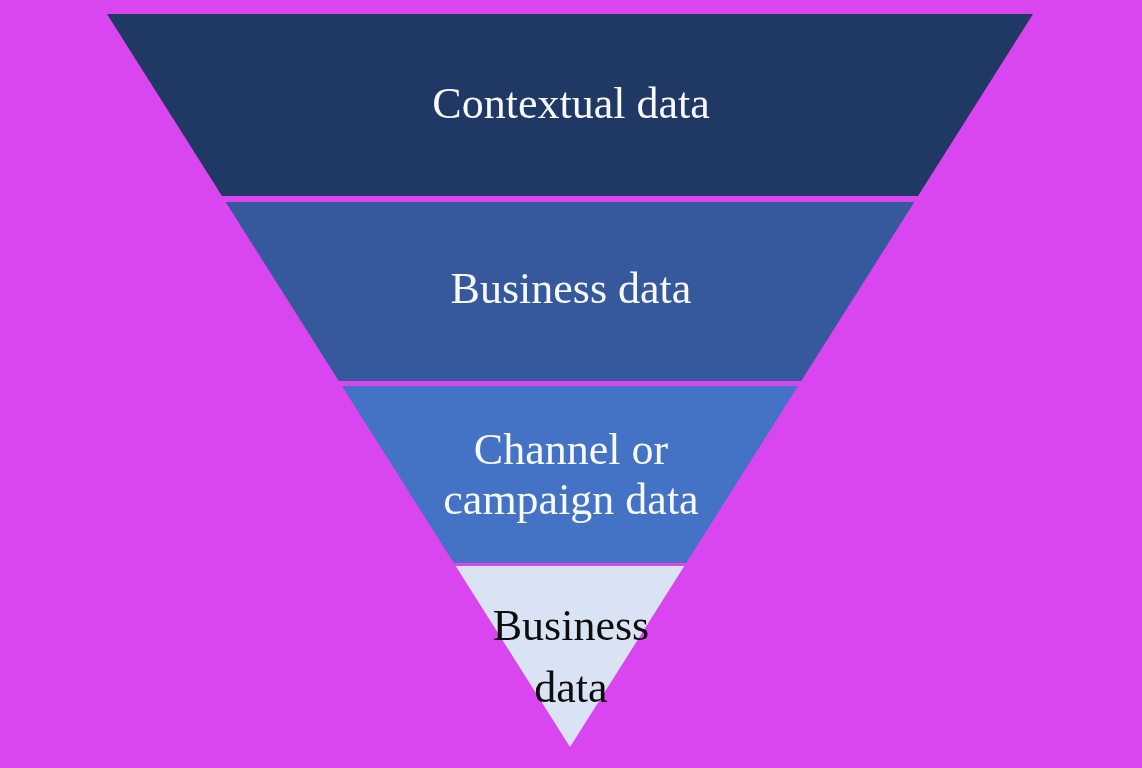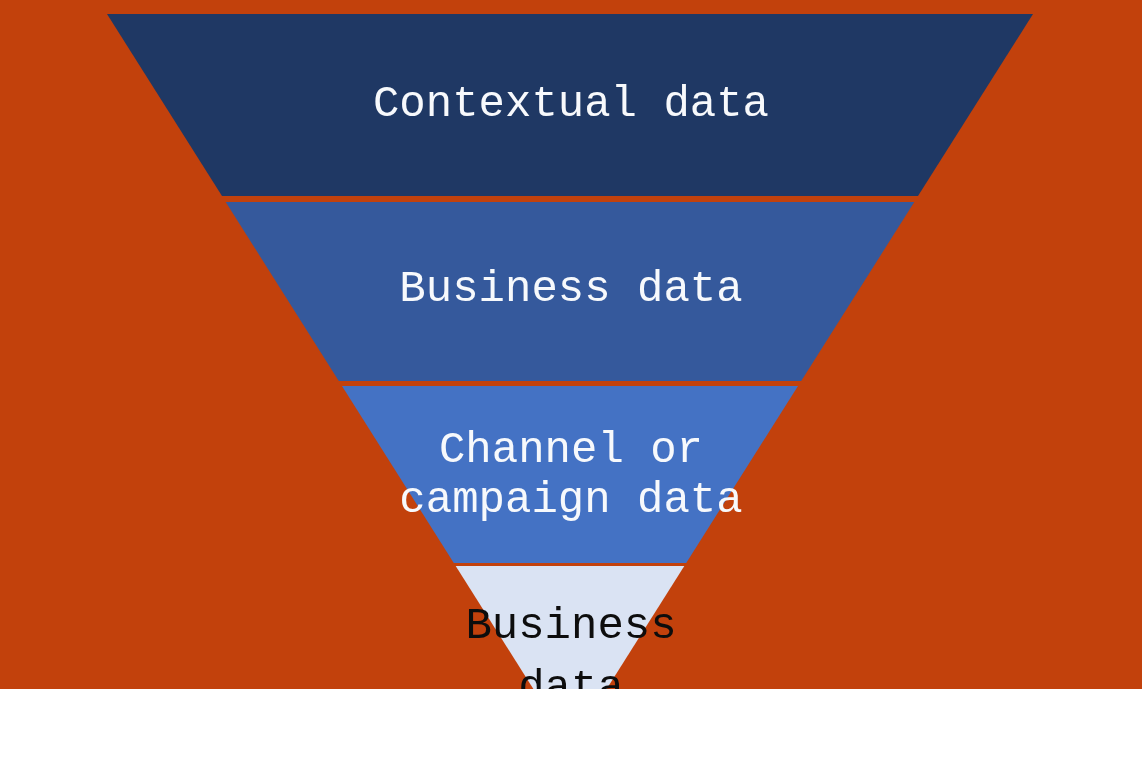--- a/index.html
+++ b/index.html
@@ -3,24 +3,24 @@
 <meta charset="utf-8">
 <style>
   html, body {
     margin: 0;
     padding: 0;
     background: #ffffff;
   }
   .stage {
     position: relative;
     width: 1142px;
-    height: 689px;
-    background: #c2410c;
+    height: 768px;
+    background: #d946ef;
     overflow: hidden;
-    font-family: Liberation Mono, monospace;
+    font-family: Liberation Serif, serif;
   }
   .stage svg {
     position: absolute;
     top: 0;
     left: 0;
     display: block;
   }
   .layer-label {
     position: absolute;
     left: 0;

